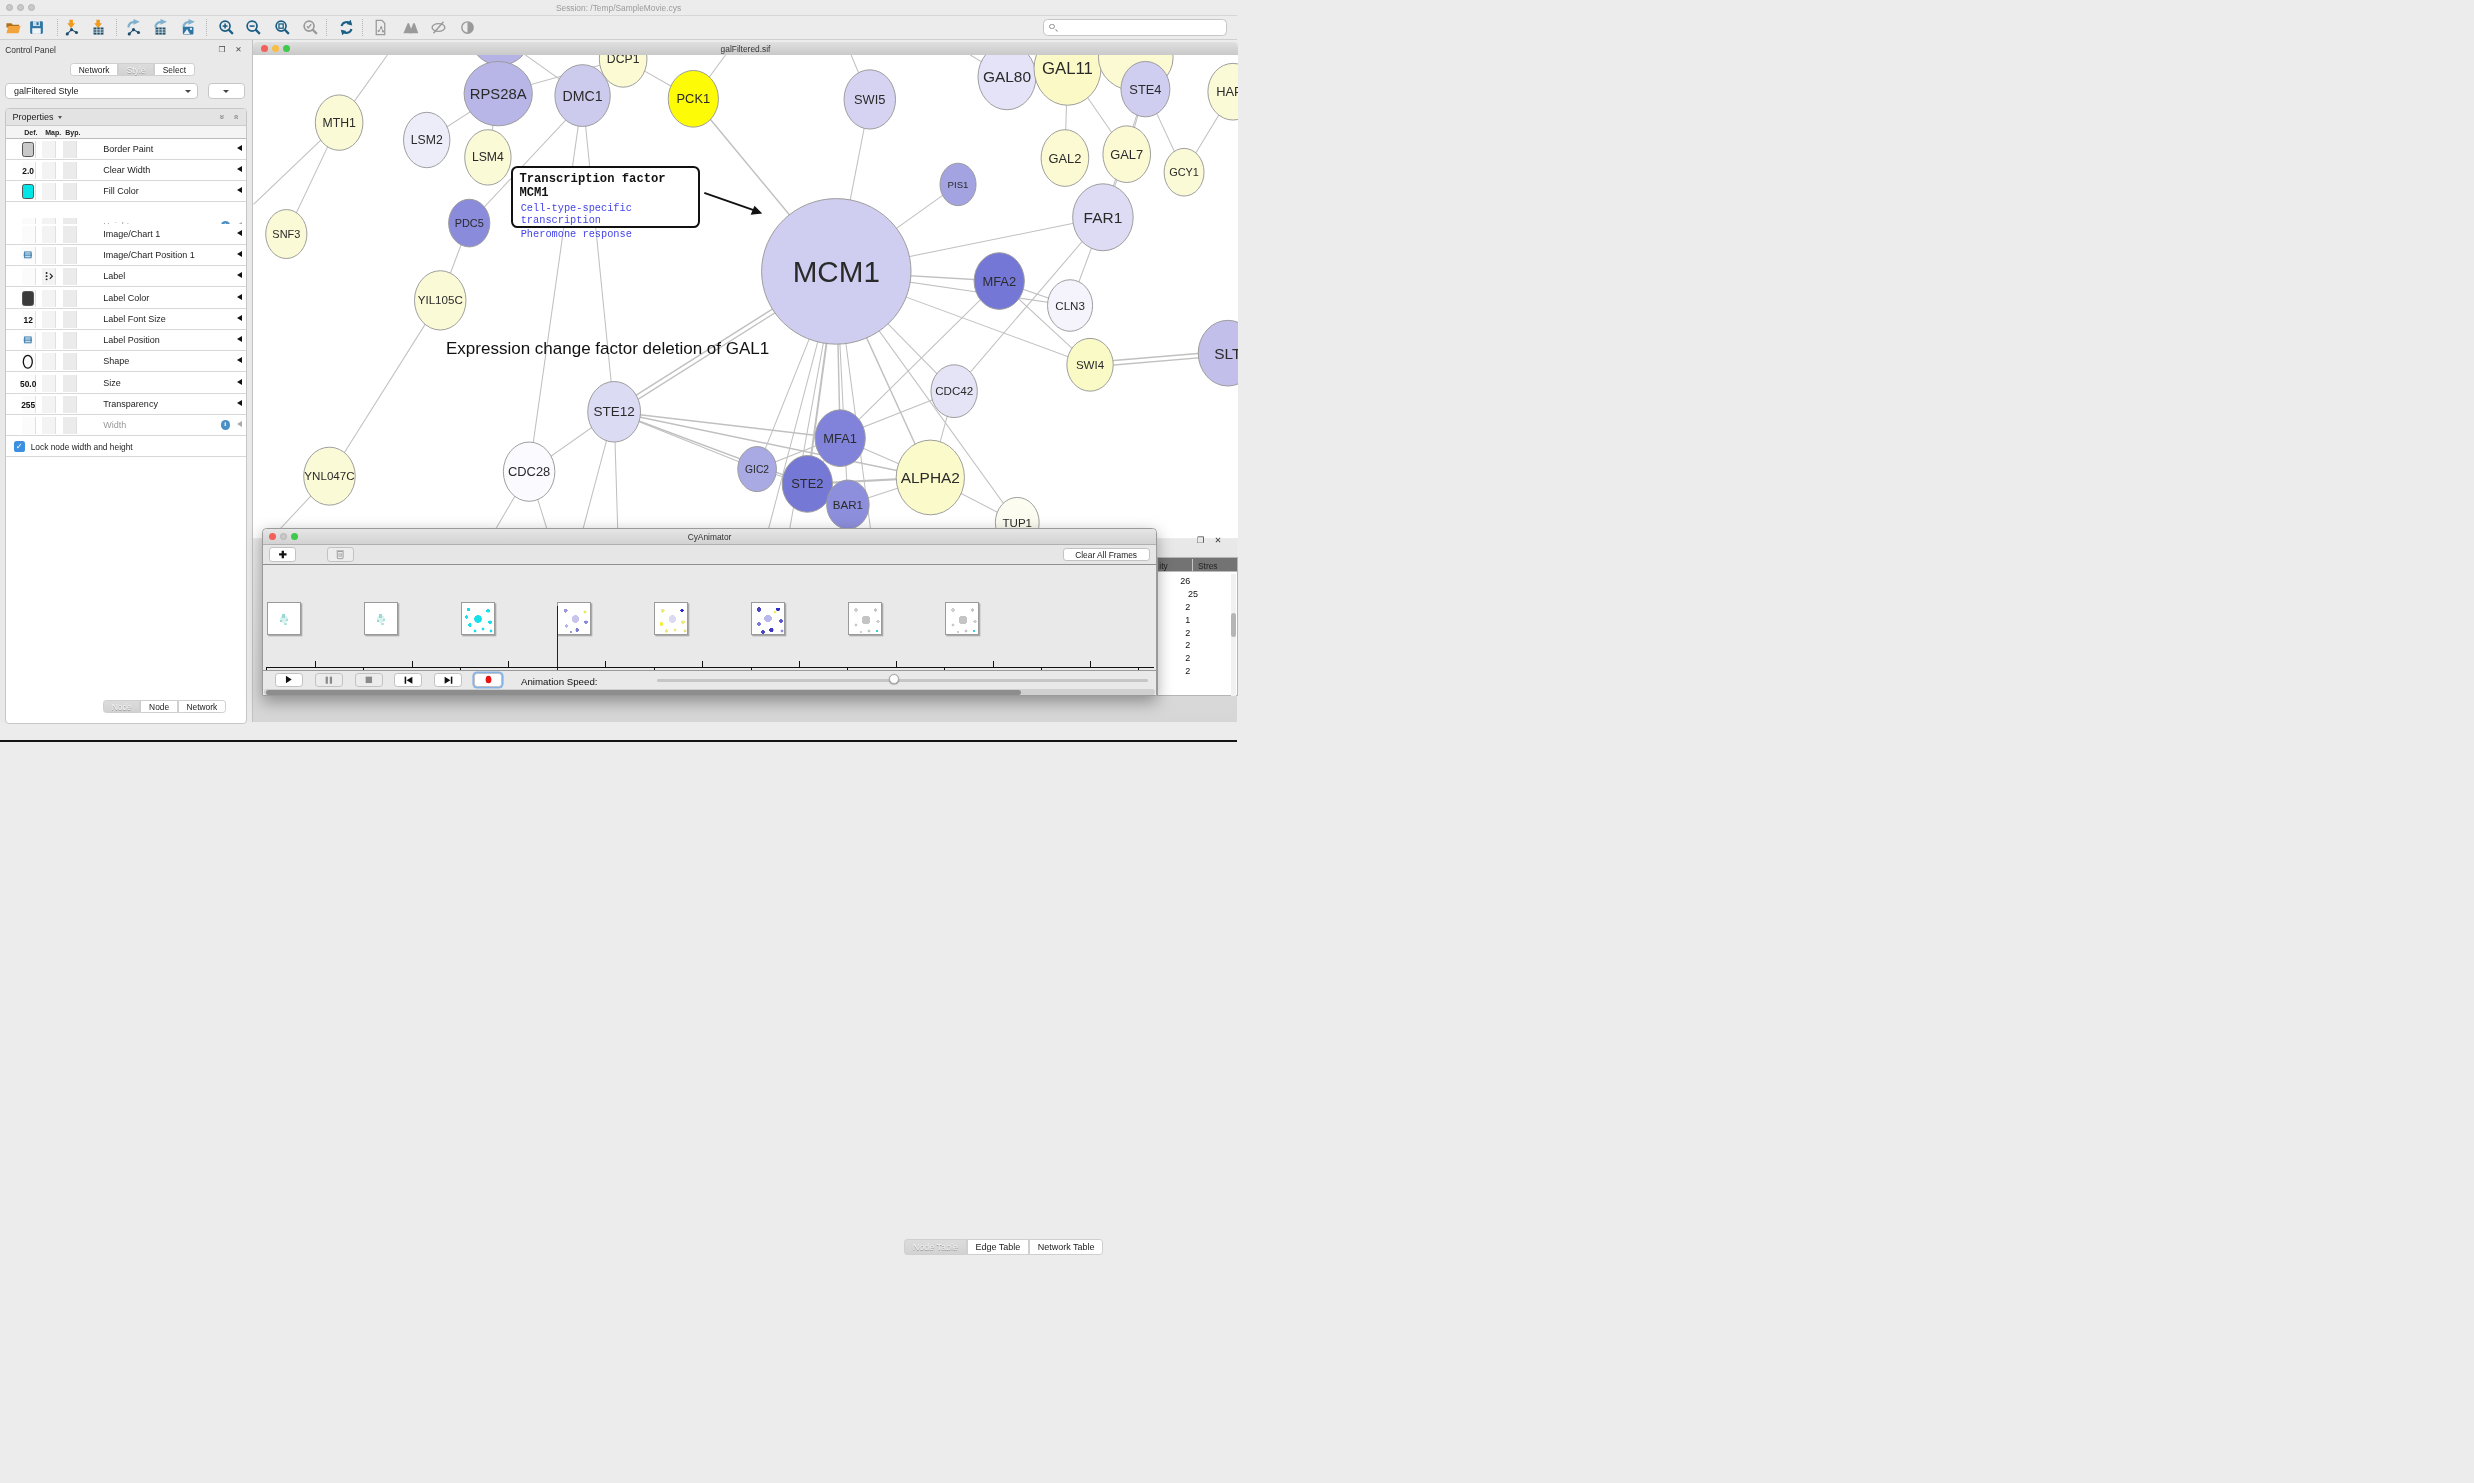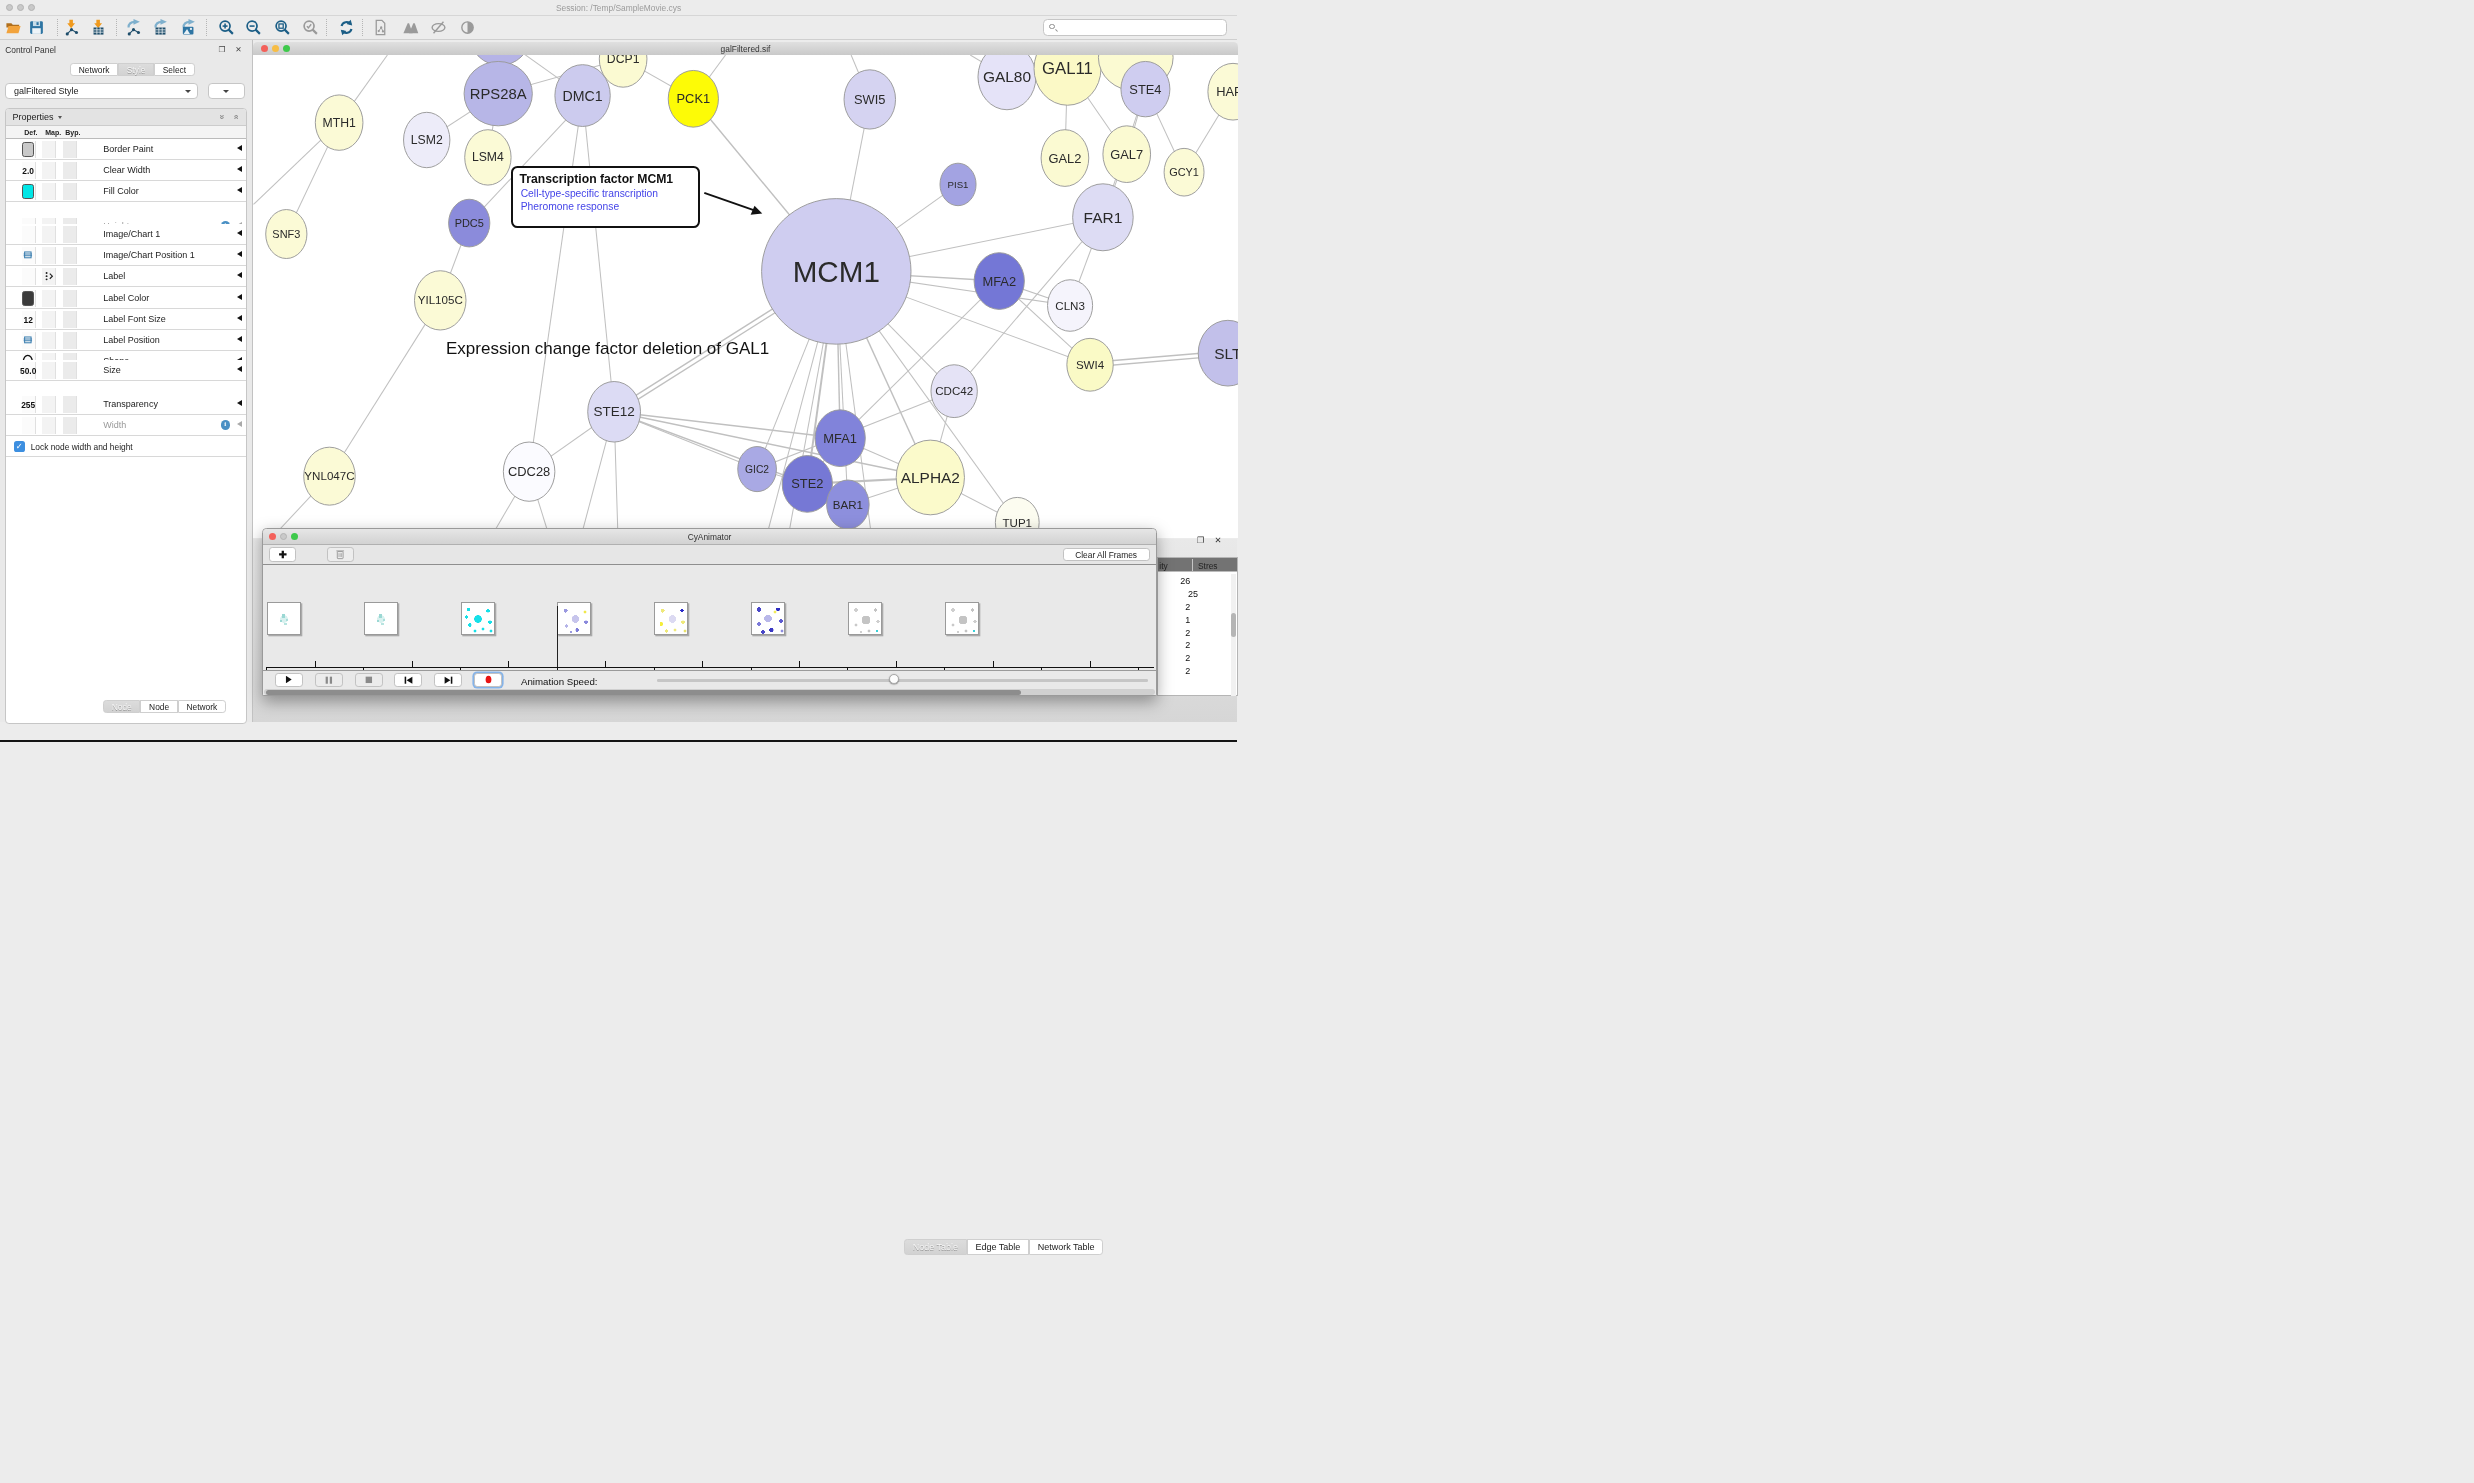--- a/index.html
+++ b/index.html
@@ -60,21 +60,21 @@
   #lock-box { position:absolute; left:7.7px; top:4.5px; width:11px; height:11px; background:#3d8fe0; border-radius:2.6px; color:#fff; font-size:8.4px; text-align:center; line-height:11px; }
   #lock-label { position:absolute; left:24.5px; top:5.8px; font-size:8.4px; color:#222; }
   #cp-tabs { left:103px; top:660px; }
 
   
   #netwin-title { left:253px; top:42px; width:985px; height:13.5px; background:linear-gradient(#e0e0e0,#c9c9c9); border-bottom:0.6px solid #a8a8a8; border-radius:4.5px 4.5px 0 0; }
   #netwin-title .t { position:absolute; left:0; right:0; top:1.9px; text-align:center; font-size:8.4px; color:#333; }
   .tl.red { background:#f3605a; } .tl.yel { background:#f7bd45; } .tl.grn { background:#3ec94b; }
   #canvas { left:253px; top:55px; width:985px; height:483px; background:#fff; overflow:hidden; }
   #caption { position:absolute; left:193px; top:284px; font-size:17px; color:#111; }
-  #annot { position:absolute; left:258px; top:111px; width:189px; height:62px; background:#fff; border:2.3px solid #111; border-radius:6.4px; padding:3.9px 6.4px; }
+  #annot { position:absolute; left:258px; top:111px; width:189px; height:62px; background:#fff; border:2.3px solid #111; border-radius:6.4px; padding:3.9px 6.4px;font-family:Liberation Mono, monospace; }
   #annot .t { font-size:12.2px; font-weight:bold; color:#111; }
   #annot .l { font-size:10.3px; color:#4545e8; margin-top:1.9px; margin-left:1.3px; }
 
   
   #cyani { left:262px; top:528px; width:895px; height:168px; background:#e9e9e9; border:0.6px solid #9a9a9a; border-radius:4.5px 4.5px 1.3px 1.3px; box-shadow:0 5.2px 15.5px rgba(0,0,0,.35); overflow:hidden; }
   #cyani-title { position:absolute; left:0; top:0; width:100%; height:15.5px; background:linear-gradient(#e6e6e6,#d2d2d2); border-bottom:0.6px solid #b0b0b0; }
   #cyani-title .t { position:absolute; left:0; right:0; top:2.6px; text-align:center; font-size:8.4px; color:#333; }
   #cyani-tools { position:absolute; left:0; top:15.5px; width:100%; height:20.6px; background:#e6e6e6; border-bottom:1.3px solid #8f8f8f; }
   .mini-btn { position:absolute; top:2.6px; width:27px; height:15px; border:0.6px solid #c2c2c2; border-radius:3.2px; background:#fff; display:flex; align-items:center; justify-content:center; font-size:9.7px; font-weight:bold; color:#111; }
   .mini-btn.dis { background:#ededed; color:#9a9a9a; }
@@ -398,21 +398,21 @@
             <span class="pcell c0">
               <svg width="11.6" height="15.5" viewBox="0 0 18 24">
                 <ellipse cx="9" cy="12" rx="7" ry="10" fill="none" stroke="#111" stroke-width="2"></ellipse>
               </svg>
             </span>
             <span class="pcell c1"></span>
             <span class="pcell c2"></span>
             <span class="plabel">Shape</span>
             <span class="parrow"></span>
           </div>
-          <div class="prow" style="top: 251px;">
+          <div class="prow" style="top: 264px;">
             <span class="pcell c0">
               <span class="defnum">50.0</span>
             </span>
             <span class="pcell c1"></span>
             <span class="pcell c2"></span>
             <span class="plabel">Size</span>
             <span class="parrow"></span>
           </div>
           <div class="prow" style="top: 285px;">
             <span class="pcell c0">

